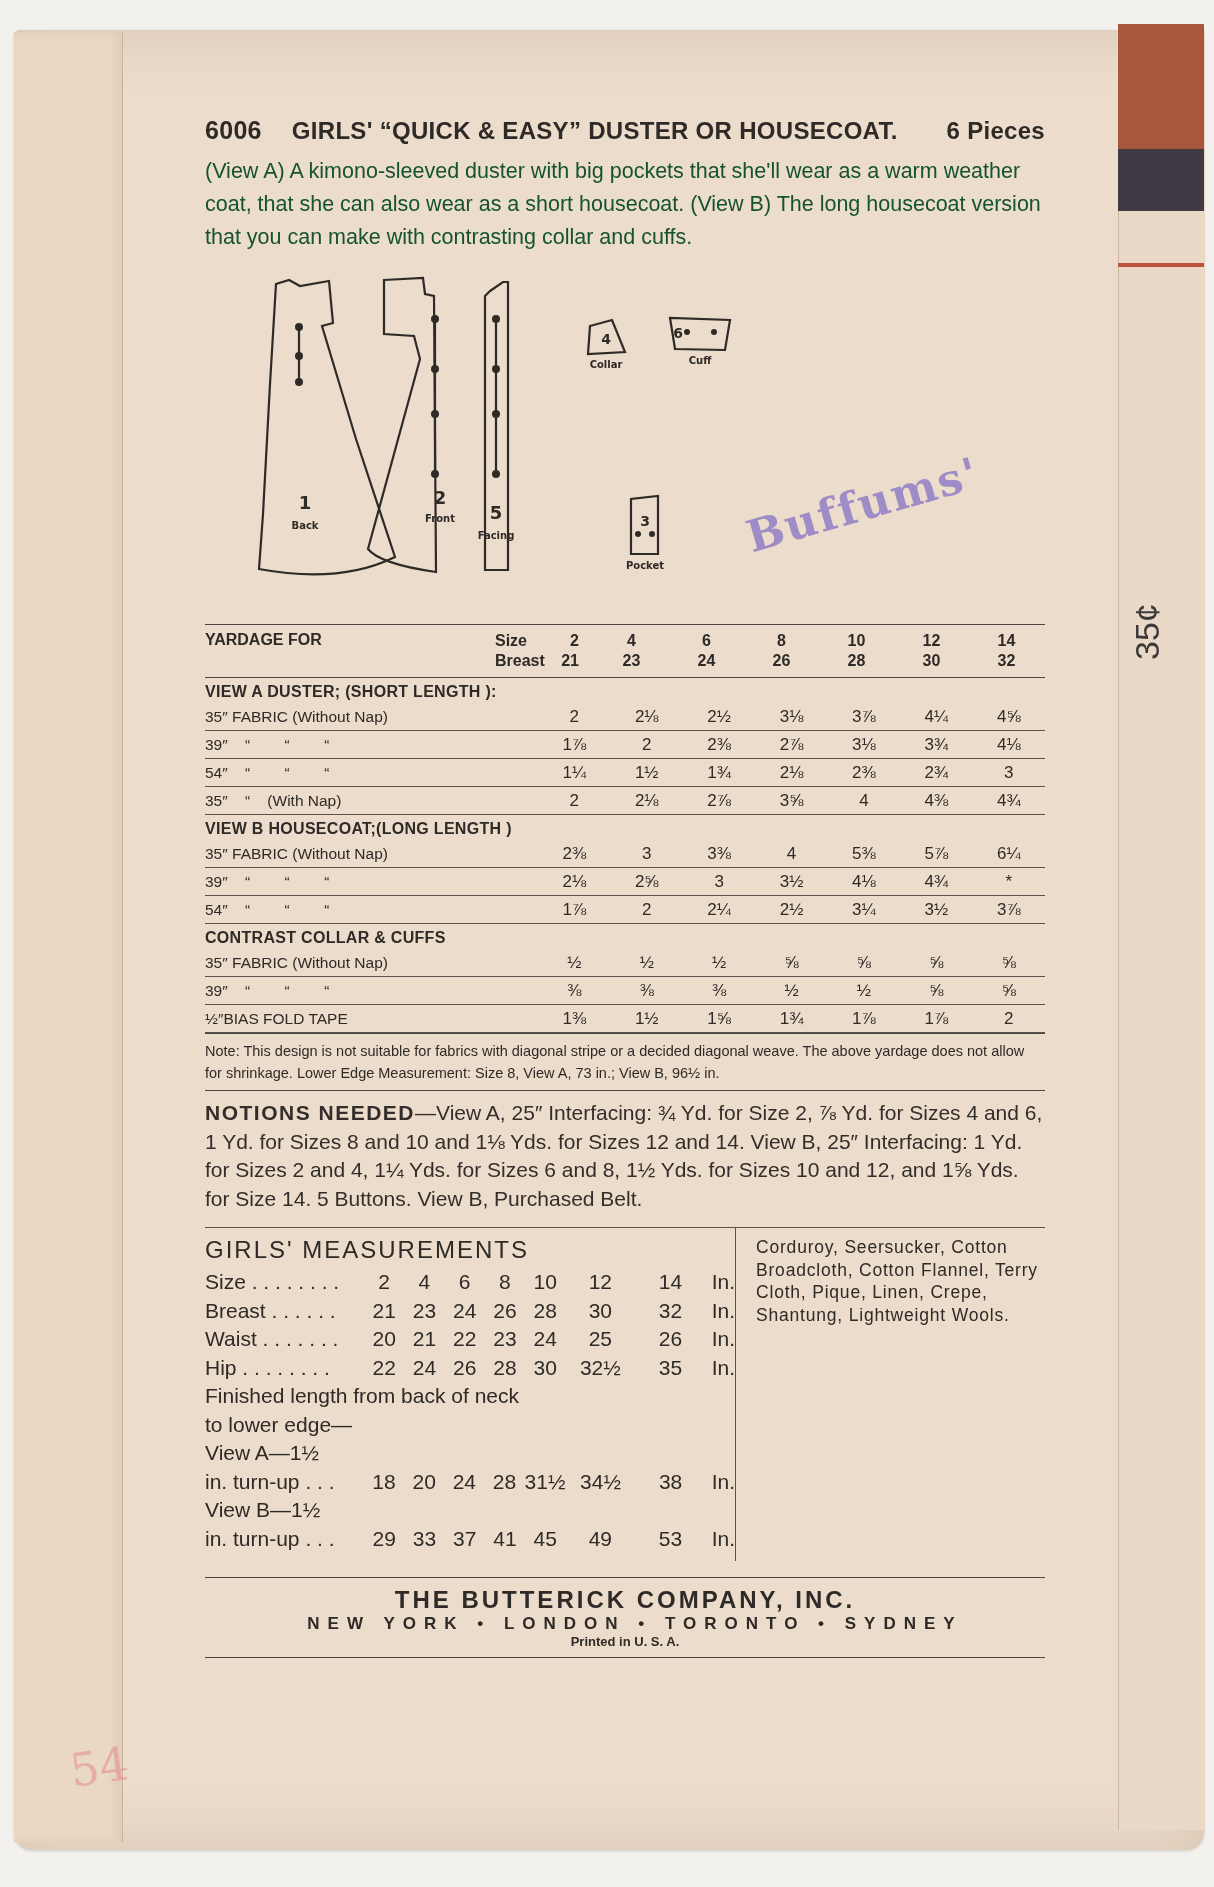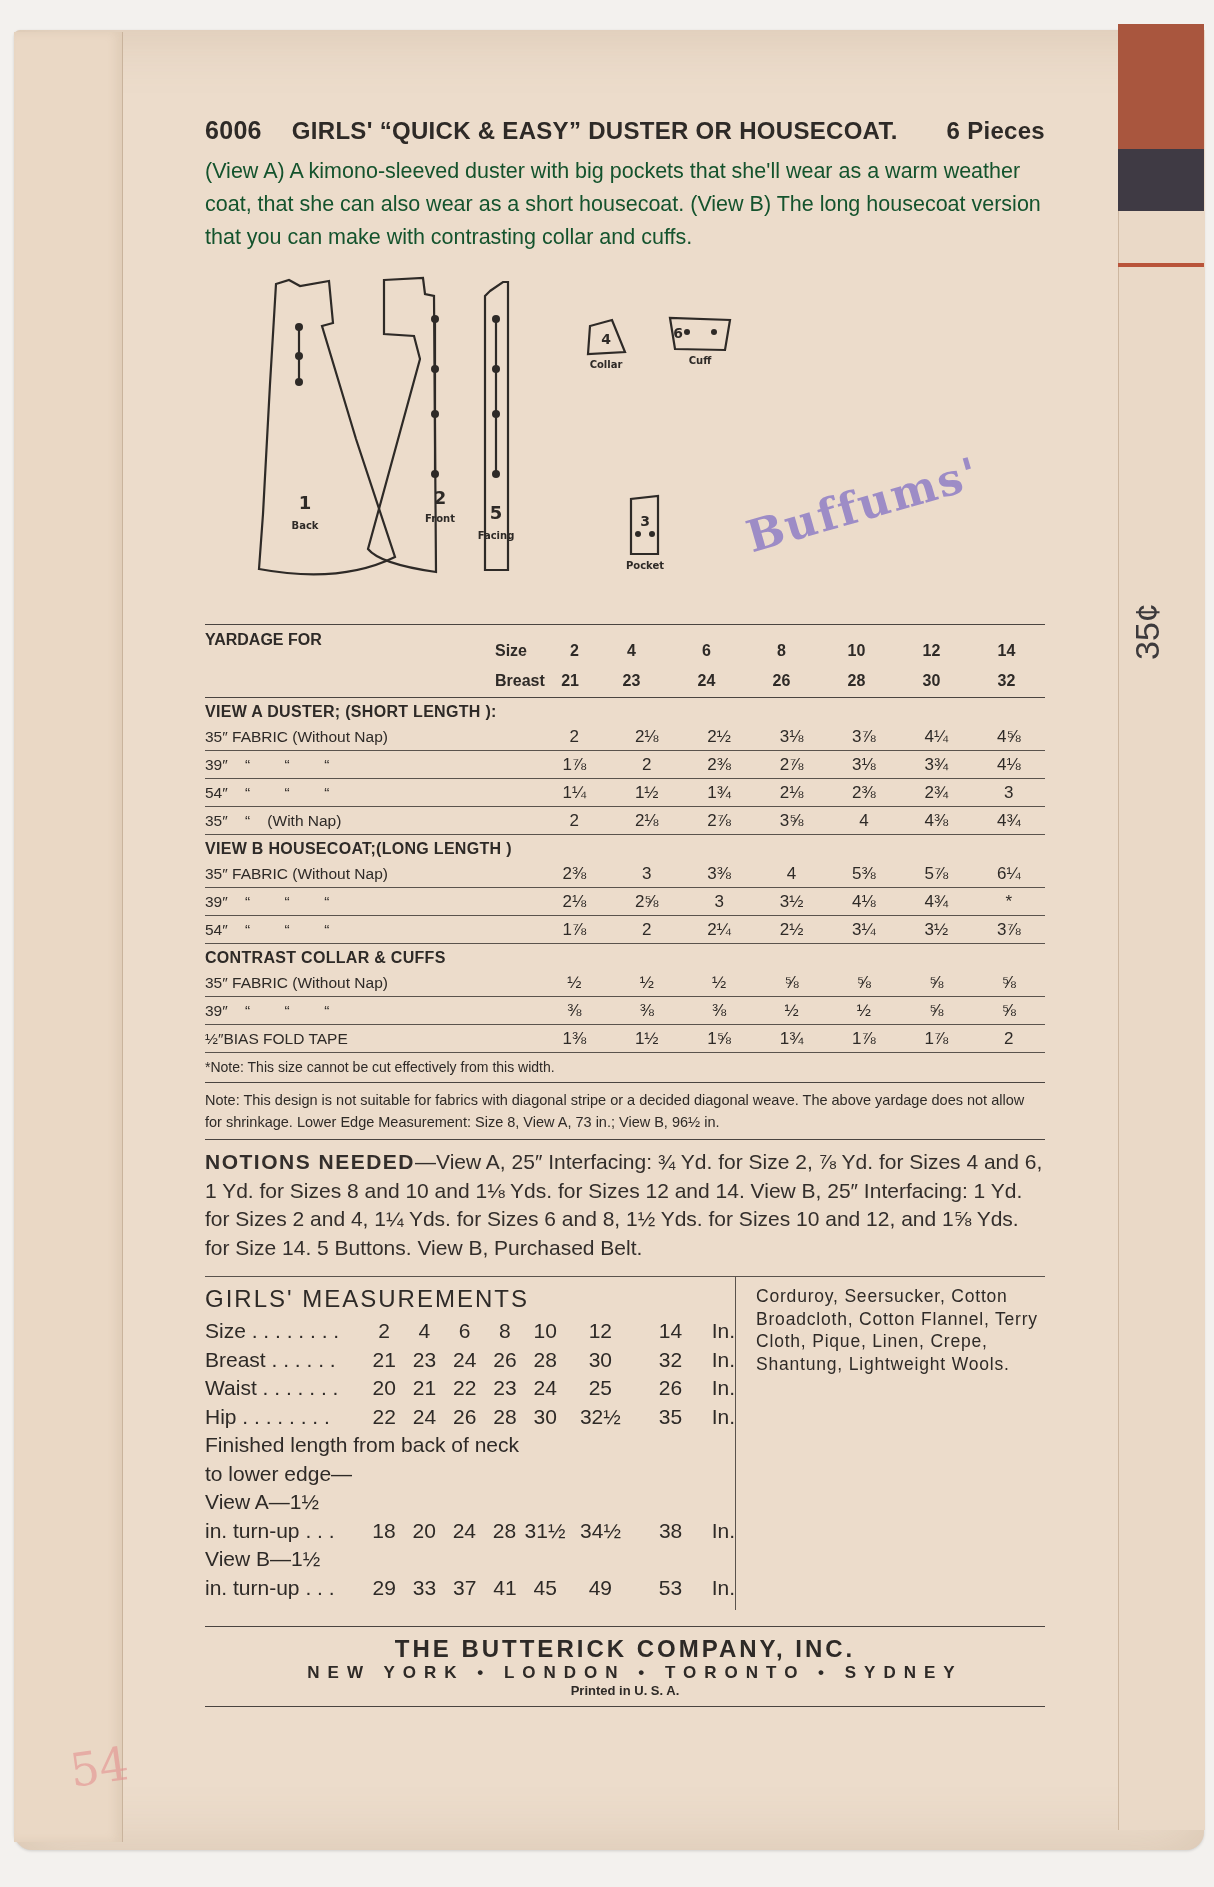--- a/index.html
+++ b/index.html
@@ -42,21 +42,21 @@
   .diagram svg { position: absolute; left: -205px; top: 0; }
   .stamp {
     position: absolute; left: 538px; top: 215px; font-family: "DejaVu Serif", serif; font-weight: bold;
     font-size: 44px; color: #8a79c6; opacity: 0.8; transform: rotate(-16deg); letter-spacing: 2px;
   }
 
   .rule { border-top: 1.5px solid #4a4440; }
   .yard-head { display: flex; padding: 6px 0 6px 0; font-weight: bold; font-size: 16px; }
   .yard-head .lbl { width: 290px; }
   .yard-head .axis { display: flex; flex-direction: column; }
-  .yard-head .axis > div { display: flex; line-height: 20px; margin-top: 10px; }
+  .yard-head .axis > div { display: flex; line-height: 20px; }
   .yard-head .rlabel { width: 64px; }
   .cols { display: flex; }
   .cols span { width: 75px; text-align: center; }
   .cols span:first-child { width: 20px; text-align: right; margin-right: 15px; }
 
   .section-title { font-weight: bold; font-size: 16px; padding: 5px 0 2px 0; letter-spacing: 0.3px; }
   .yrow { display: flex; align-items: baseline; font-size: 15.5px; height: 27px; line-height: 27px; border-bottom: 1.3px solid #5a534d; }
   .yrow .rl { width: 345px; white-space: pre; }
   .yrow .v { width: 75px; text-align: center; font-size: 17px; }
   .yrow .v:first-of-type { text-align: left; }
@@ -288,21 +288,20 @@
         <span class="v">1⅜</span>
         <span class="v">1½</span>
         <span class="v">1⅝</span>
         <span class="v">1¾</span>
         <span class="v">1⅞</span>
         <span class="v">1⅞</span>
         <span class="v">2</span>
       </div>
     </div>
 
-  <div class="fn">*Note: This size cannot be cut effectively from this width.</div>
   <div class="rule"></div>
   <div class="note">Note: This design is not suitable for fabrics with diagonal stripe or a decided diagonal weave. The above yardage does not allow for shrinkage. Lower Edge Measurement: Size 8, View A, 73 in.; View B, 96½ in.</div>
   <div class="rule"></div>
 
   <div class="notions">
     <b>NOTIONS NEEDED</b><span>—View A, 25″ Interfacing: ¾ Yd. for Size 2, ⅞ Yd. for Sizes 4 and 6, 1 Yd. for Sizes 8 and 10 and 1⅛ Yds. for Sizes 12 and 14. View B, 25″ Interfacing: 1 Yd. for Sizes 2 and 4, 1¼ Yds. for Sizes 6 and 8, 1½ Yds. for Sizes 10 and 12, and 1⅝ Yds. for Size 14. 5 Buttons. View B, Purchased Belt.</span>
   </div>
 
   <div class="bottom">
     <div class="meas">

